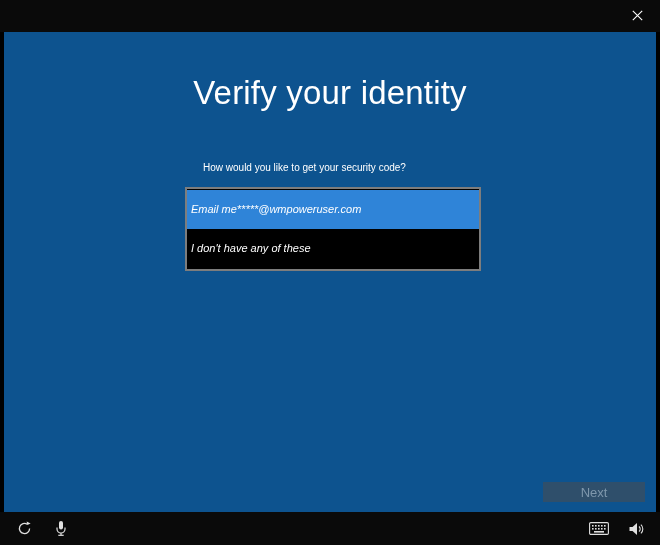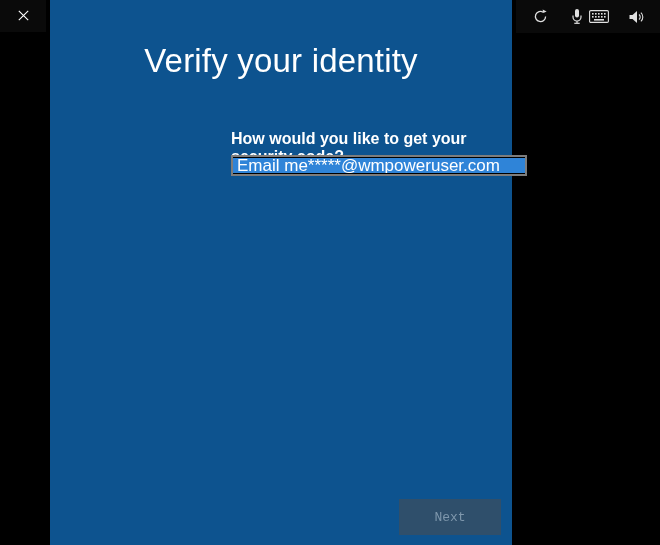--- a/index.html
+++ b/index.html
@@ -3,21 +3,21 @@
 <meta charset="utf-8">
 <style>
   * { box-sizing: border-box; }
   html, body { margin: 0; padding: 0; }
   body {
     width: 660px; height: 545px;
     background: #000;
     font-family: "Liberation Sans", sans-serif;
     overflow: hidden;
   }
-  .window { width: 660px; height: 545px; display: flex; background: #000; }
+  .window { width: 660px; height: 545px; display: flex; flex-direction: column; background: #000; }
 
   
   .titlebar {
     flex: 0 0 32px; height: 32px;
     background: var(--titlebar, #0a0a0a);
     display: flex; justify-content: flex-end; align-items: stretch;
   }
   .close-btn {
     width: 46px; border: none; background: transparent; cursor: pointer;
     display: flex; align-items: center; justify-content: center; padding: 0;
@@ -32,42 +32,43 @@
   }
   .page-title {
     margin: 42px 0 0 0;
     text-align: center;
     font-size: 33px;
     font-weight: 300;
     letter-spacing: 0.2px;
     color: var(--text, #ffffff);
   }
   .question {
-    position: absolute; left: 181px; top: 130px;
-    font-size: 16px; color: var(--text, #ffffff); font-weight: bold;
+    position: absolute; left: 199px; top: 130px;
+    font-size: 10px; color: var(--text, #ffffff);
   }
   .listbox {
     position: absolute; left: 181px; top: 155px; width: 296px;
     background: var(--list-background, #000000);
     border: 2px solid var(--list-border, #7d7d7d);
     padding: 1px 0;
   }
   .list-item {
-    color: #fff; font-size: 17px; line-height: 15px;
-    padding: 0 4px; white-space: nowrap; overflow: hidden;
+    color: #fff; font-size: 11px; line-height: 15px;
+    padding: 12px 4px; white-space: nowrap; overflow: hidden;
     cursor: default;
+    font-style: italic;
   }
   .list-item.selected { background: var(--selection, #2f84d8); }
 
   .next-btn {
     position: absolute; right: 11px; bottom: 10px;
-    width: 102px; height: 36px;
+    width: 102px; height: 20px;
     background: var(--next-disabled-bg, #2f4f6b);
     color: var(--next-disabled-text, #7e97ac);
-    border: none; font-size: 13px; font-family: Liberation Mono, monospace;
+    border: none; font-size: 13px; font-family: Liberation Sans, sans-serif;
   }
 
   
   .taskbar {
     flex: 0 0 33px; height: 33px;
     background: var(--taskbar, #0a0a0a);
     display: flex; align-items: center; justify-content: space-between;
     padding: 0 13px;
   }
   .icon-group { display: flex; align-items: center; gap: 15px; }
@@ -92,20 +93,21 @@
     </button>
   </div>
 
   <div class="main">
     <h1 class="page-title">Verify your identity</h1>
 
     <div class="question">How would you like to get your security code?</div>
 
     <div class="listbox" role="listbox">
       <div class="list-item selected" role="option">Email me*****@wmpoweruser.com</div>
+      <div class="list-item" role="option">I don't have any of these</div>
     </div>
 
     <button class="next-btn" disabled="">Next</button>
   </div>
 
   <div class="taskbar">
     <div class="icon-group">
       <span class="tb-icon">
         <svg width="17" height="17" viewBox="0 0 17 17" fill="none">
           <path d="M13.6 8.5 a5.1 5.1 0 1 1 -2.3 -4.3" stroke="#e0e0e0" stroke-width="1.3" fill="none"></path>

